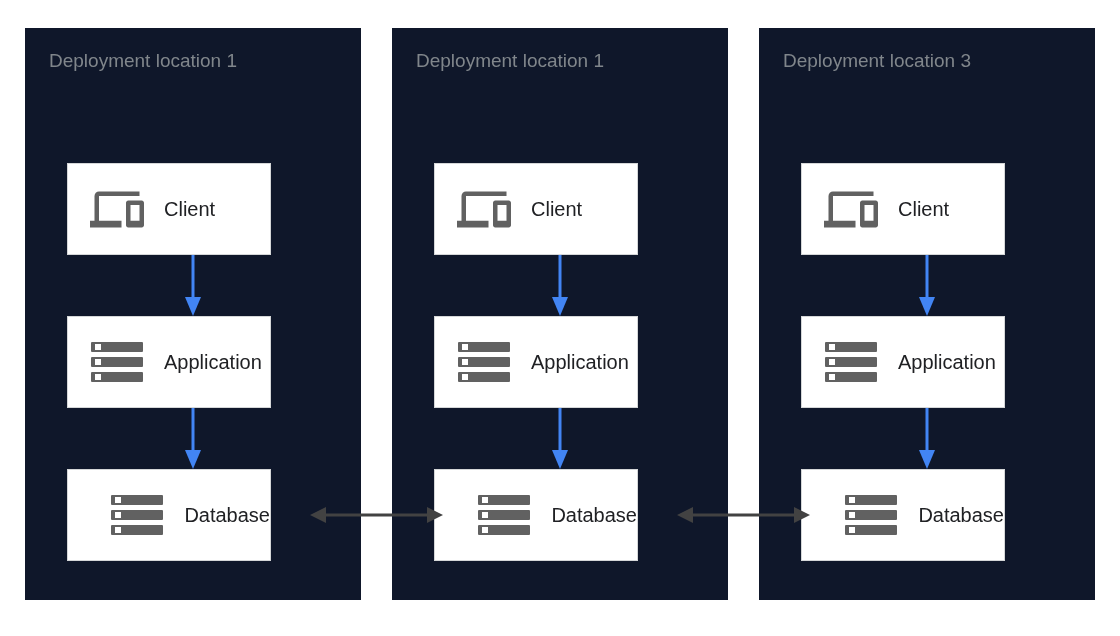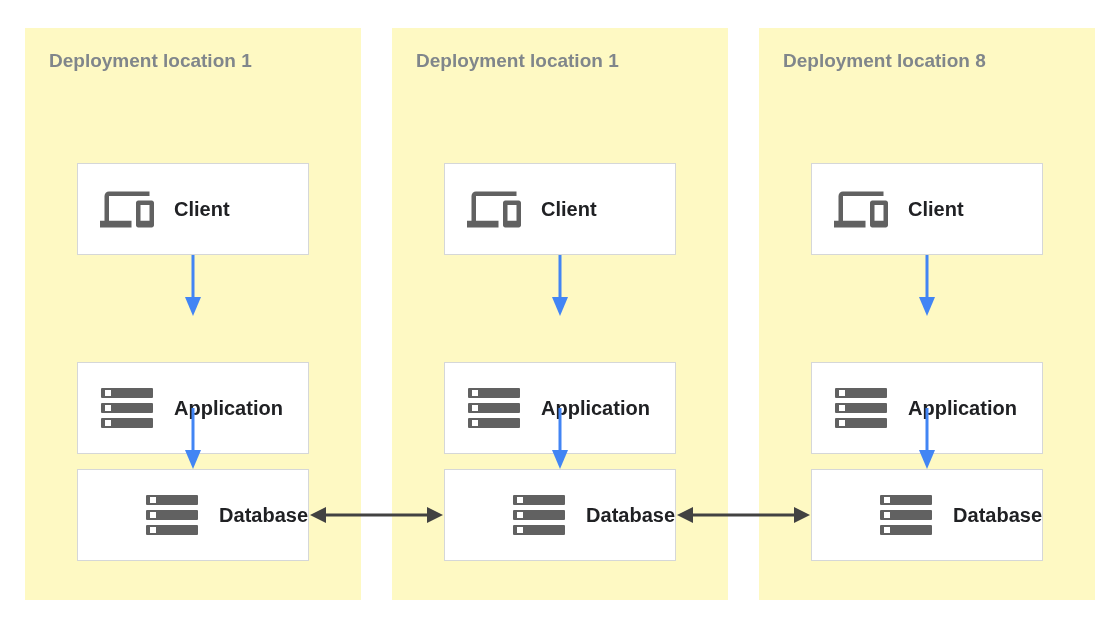--- a/index.html
+++ b/index.html
@@ -9,49 +9,48 @@
     height: 636px;
     background: #ffffff;
     font-family: "Liberation Sans", sans-serif;
     overflow: hidden;
   }
   .panel {
     position: absolute;
     top: 28px;
     width: 336px;
     height: 572px;
-    background: #fef9c3;
-    font-weight: bold;
+    background: #0f172a;
   }
   .panel-1 { left: 25px; }
   .panel-2 { left: 392px; }
   .panel-3 { left: 759px; }
   .panel-title {
     position: absolute;
     left: 24px;
     top: 20px;
     font-size: 19px;
     line-height: 26px;
     color: #80868b;
     white-space: nowrap;
   }
   .node {
     position: absolute;
-    left: 52px;
-    width: 232px;
+    left: 42px;
+    width: 204px;
     height: 92px;
     background: #ffffff;
     border: 1px solid #d5d7d8;
     box-sizing: border-box;
     display: flex;
     align-items: center;
     padding-left: 21px;
   }
   .node-client      { top: 135px; }
-  .node-application { top: 288px; margin-top: 46px; }
+  .node-application { top: 288px; }
   .node-database    { top: 441px; justify-content: flex-end; }
   .icon {
     width: 56px;
     display: flex;
     justify-content: center;
     align-items: center;
     flex: 0 0 56px;
   }
   .node-label {
     font-size: 20px;
@@ -183,21 +182,21 @@
               <rect x="4" y="17" width="6" height="6"></rect>
               <rect x="4" y="32" width="6" height="6"></rect>
             </g>
           </svg>
       </span>
       <span class="node-label">Database</span>
     </div>
   </section>
 
   <section class="panel panel-3">
-    <div class="panel-title">Deployment location 8</div>
+    <div class="panel-title">Deployment location 3</div>
 
     <div class="node node-client">
       <span class="icon">
         <svg width="54" height="45" viewBox="0 2 24 20">
             <path fill="#616161" d="M4 6h18V4H4c-1.1 0-2 .9-2 2v11H0v3h14v-3H4V6zm19 2h-6c-.55 0-1 .45-1 1v10c0 .55.45 1 1 1h6c.55 0 1-.45 1-1V9c0-.55-.45-1-1-1zm-1 9h-4v-7h4v7z"></path>
           </svg>
       </span>
       <span class="node-label">Client</span>
     </div>
 

